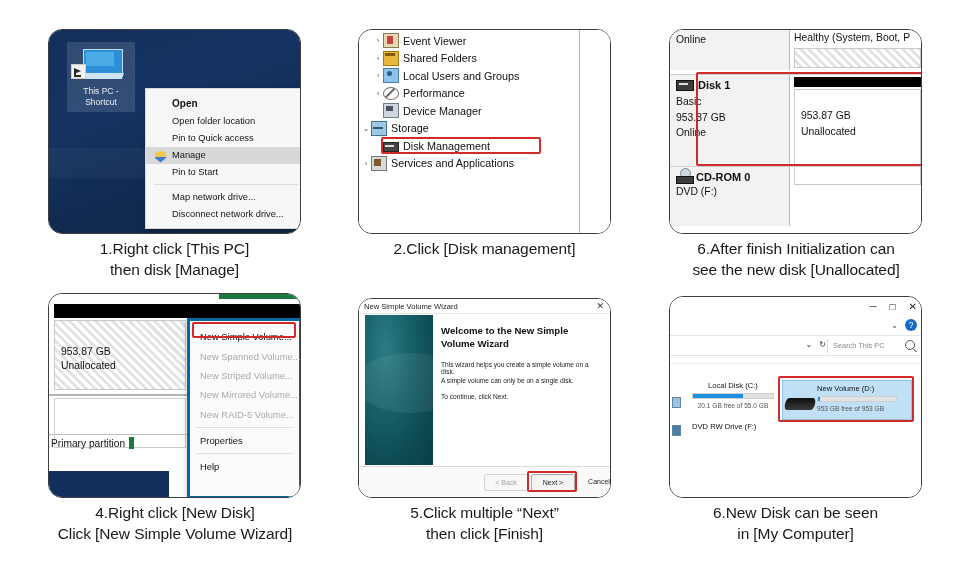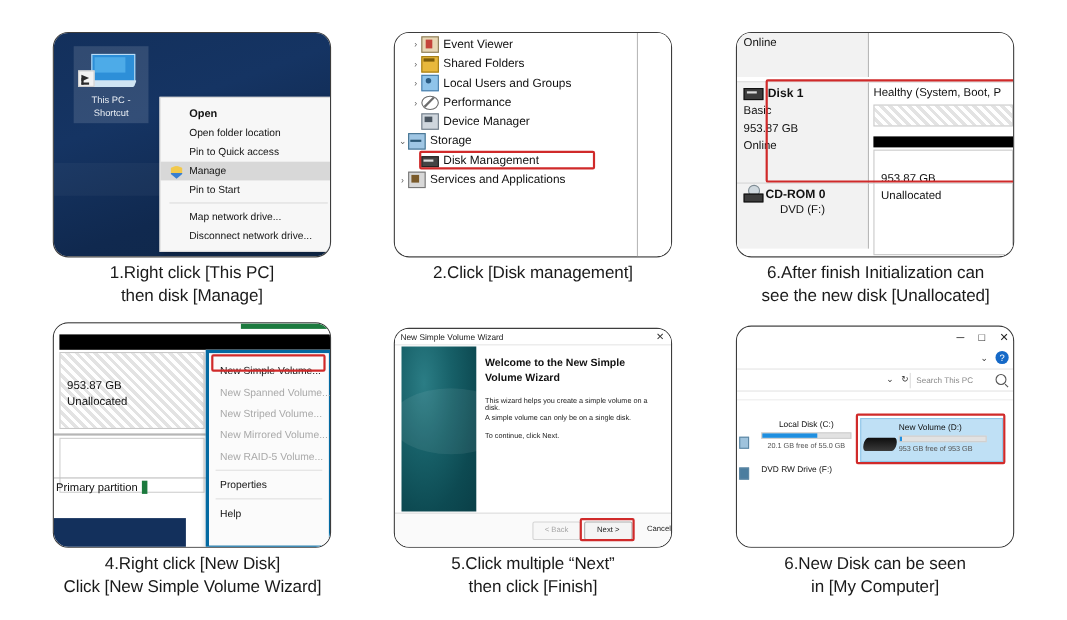--- a/index.html
+++ b/index.html
@@ -103,21 +103,21 @@
   .ico-diskmgmt{background:#444;border:1px solid #222;height:8px;margin-top:3px;}
   .ico-diskmgmt:after{content:"";position:absolute;left:1px;top:2px;width:9px;height:2px;background:#ddd;}
   .ico-services{background:#d8d8d8;border:1px solid #777;}
   .ico-services:after{content:"";position:absolute;left:2px;top:2px;width:7px;height:7px;background:#7a5a2a;}
 
   
   .p3{left:669px;top:29px;width:253px;height:205px;}
   .dm{position:absolute;inset:0;background:#fff;font-size:10.4px;color:#111;}
   .dm-row{position:absolute;left:0;width:100%;box-sizing:border-box;}
   .dm-left{position:absolute;left:0;top:0;width:120px;height:100%;background:#f2f2f2;border-right:1.5px solid #b8b8b8;box-sizing:border-box;padding:4px 6px;}
-  .dm-right{position:absolute;left:120px;top:0;right:0;height:100%;box-sizing:border-box;margin-top:47px;}
+  .dm-right{position:absolute;left:120px;top:0;right:0;height:100%;box-sizing:border-box;}
   .hatch{
     background-image:repeating-linear-gradient(45deg,#ffffff 0 3px,#e3e3e3 3px 6px);
     border:1px solid #c8c8c8;box-sizing:border-box;
   }
   .blackbar{background:#000;height:10px;}
   .disk-title{font-weight:bold;font-size:11px;display:flex;align-items:center;gap:4px;}
   .diskglyph{width:16px;height:9px;background:#3c3c3c;border:1px solid #111;position:relative;flex:0 0 16px;}
   .diskglyph:after{content:"";position:absolute;left:2px;top:2px;width:9px;height:2px;background:#ddd;}
   .cdglyph{width:16px;height:10px;position:relative;flex:0 0 16px;}
   .cdglyph:before{content:"";position:absolute;left:4px;top:-4px;width:9px;height:9px;border-radius:50%;background:#cfd8de;border:1px solid #7e8b93;}
@@ -315,21 +315,21 @@
           </div>
         </div>
       </div>
 
       <div class="dm-row" style="top:136px;height:60px;border-top:1.5px solid #cfcfcf;">
         <div class="dm-left">
           <div class="disk-title">
             <span class="cdglyph"></span>
             <span>CD-ROM 0</span>
           </div>
-          <div style="margin-top:3px;text-align:center;">DVD (F:)</div>
+          <div style="margin-top:3px;">DVD (F:)</div>
         </div>
         <div class="dm-right"></div>
       </div>
       <div class="hlbox" style="left:26px;top:42px;width:250px;height:94px;"></div>
     </div>
   </div>
   <div class="caption" style="left:660px;top:238px;width:272px;">
     <div>6.After finish Initialization can</div>
     <div>see the new disk [Unallocated]</div>
   </div>

